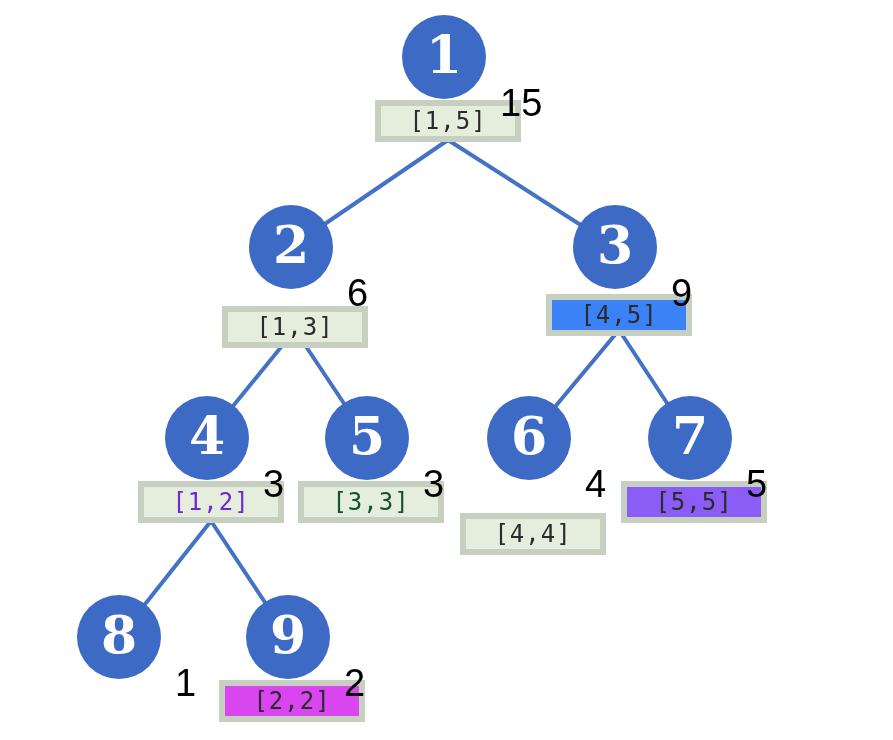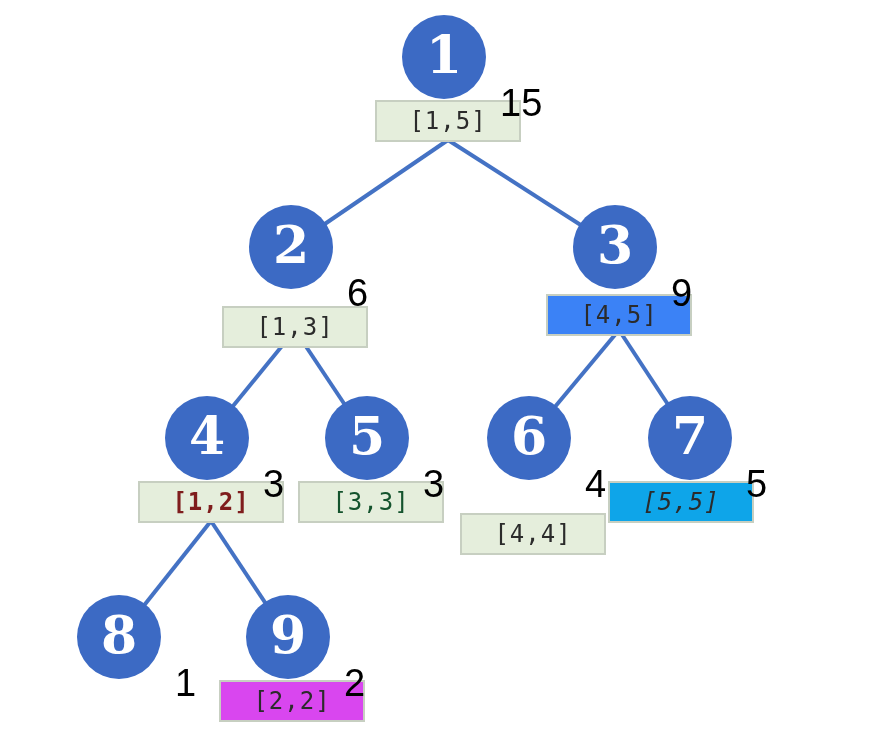--- a/index.html
+++ b/index.html
@@ -48,21 +48,21 @@
     line-height: 40px;
     color: #000000;
     white-space: nowrap;
     margin-top: 24px;
   }
   .range-box {
     position: absolute;
     width: 146px;
     height: 42px;
     box-sizing: border-box;
-    border: 2px solid #8b5cf6;
+    border: 6px solid #8b5cf6;
     display: flex;
     align-items: center;
     justify-content: center;
     z-index: 1;
   }
   .range-label {
     font-family: "DejaVu Sans Mono", monospace;
     font-size: 24px;
     letter-spacing: 1px;
     color: #2b2b2b;
@@ -101,41 +101,41 @@
     </div>
     <div class="node-value" style="left: 671px; top: 249px; color: rgb(0, 0, 0);">9</div>
     <div class="range-box" style="left: 546px; top: 294px; background: #3b82f6; border-color: rgb(199, 207, 193);">
       <span class="range-label" style="color: rgb(43, 43, 43);">[4,5]</span>
     </div>
     <div class="node-circle" style="left: 165px; top: 396px; background: rgb(60, 106, 196); color: rgb(255, 255, 255);">
       <span>4</span>
     </div>
     <div class="node-value" style="left: 263px; top: 440px; color: rgb(0, 0, 0);">3</div>
     <div class="range-box" style="left: 138px; top: 481px; background: rgb(229, 238, 220); border-color: rgb(199, 207, 193);">
-      <span class="range-label" style="color: #7f1d1d; font-weight: bold;">[1,2]</span>
+      <span class="range-label" style="color: #6d28d9;">[1,2]</span>
     </div>
     <div class="node-circle" style="left: 325px; top: 396px; background: rgb(60, 106, 196); color: rgb(255, 255, 255);">
       <span>5</span>
     </div>
     <div class="node-value" style="left: 423px; top: 440px; color: rgb(0, 0, 0);">3</div>
     <div class="range-box" style="left: 298px; top: 481px; background: rgb(229, 238, 220); border-color: rgb(199, 207, 193);">
       <span class="range-label" style="color: #14532d;">[3,3]</span>
     </div>
     <div class="node-circle" style="left: 487px; top: 396px; background: rgb(60, 106, 196); color: rgb(255, 255, 255);">
       <span>6</span>
     </div>
     <div class="node-value" style="left: 585px; top: 440px; color: rgb(0, 0, 0);">4</div>
     <div class="range-box" style="left: 460px; top: 481px; background: rgb(229, 238, 220); border-color: rgb(199, 207, 193); margin-top: 32px;">
       <span class="range-label" style="color: rgb(43, 43, 43);">[4,4]</span>
     </div>
     <div class="node-circle" style="left: 648px; top: 396px; background: rgb(60, 106, 196); color: rgb(255, 255, 255);">
       <span>7</span>
     </div>
     <div class="node-value" style="left: 746px; top: 440px; color: rgb(0, 0, 0);">5</div>
-    <div class="range-box" style="left: 608px; top: 481px; background: #0ea5e9; border-color: rgb(199, 207, 193); font-style: italic;">
+    <div class="range-box" style="left: 621px; top: 481px; background: #8b5cf6; border-color: rgb(199, 207, 193);">
       <span class="range-label" style="color: rgb(43, 43, 43);">[5,5]</span>
     </div>
     <div class="node-circle" style="left: 77px; top: 595px; background: rgb(60, 106, 196); color: rgb(255, 255, 255);">
       <span>8</span>
     </div>
     <div class="node-value" style="left: 175px; top: 639px; color: rgb(0, 0, 0);">1</div>
     <div class="node-circle" style="left: 246px; top: 595px; background: rgb(60, 106, 196); color: rgb(255, 255, 255);">
       <span>9</span>
     </div>
     <div class="node-value" style="left: 344px; top: 639px; color: rgb(0, 0, 0);">2</div>

